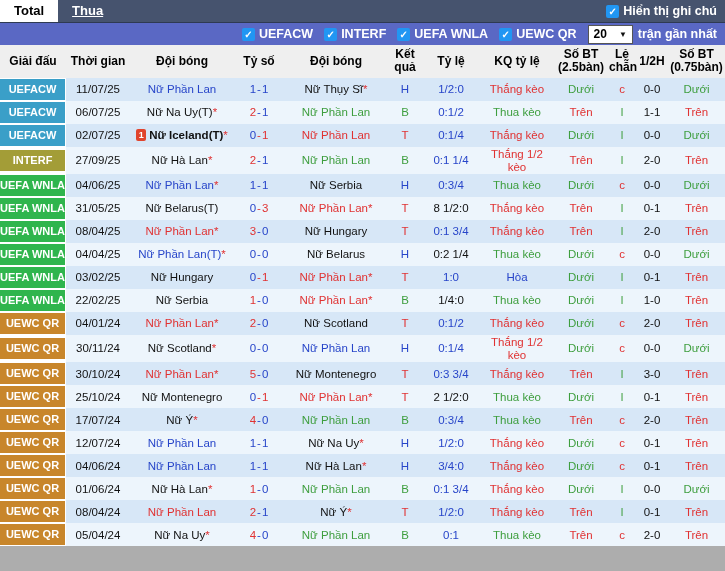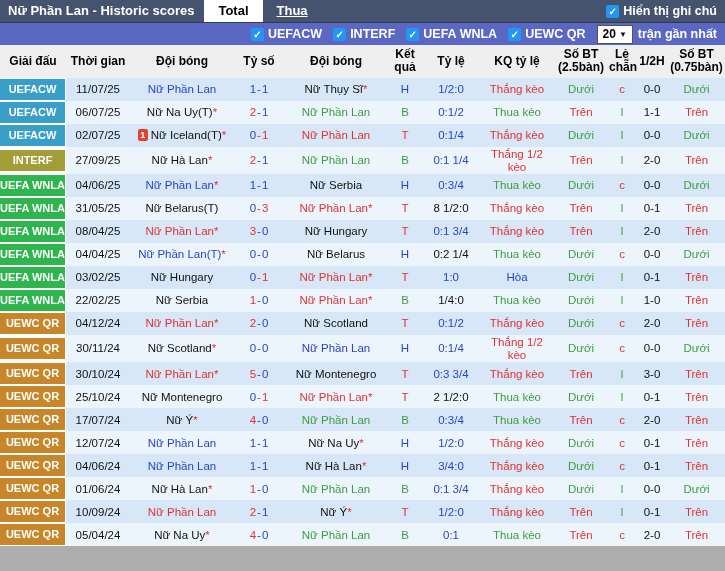--- a/index.html
+++ b/index.html
@@ -16,21 +16,21 @@
   .notes{margin-left:auto;display:flex;align-items:center;gap:4px;padding-right:8px;font-size:12.5px;cursor:pointer;}
 
   .cbx{display:inline-block;width:13px;height:13px;background:#2196f3;color:#fff;font-size:10px;
        line-height:13px;text-align:center;border-radius:2px;flex:0 0 auto;}
 
   
   .filterbar{height:22px;background:#5a68c4;display:flex;align-items:center;justify-content:flex-end;
              gap:5px;color:#fff;font-weight:bold;font-size:12.5px;padding-right:8px;}
   .fitem{display:flex;align-items:center;gap:4px;margin-left:6px;cursor:pointer;}
   .select{background:#fff;color:#000;font-weight:bold;padding:0 5px;height:17px;line-height:17px;
-          font-size:12px;border:1px solid #555;display:flex;align-items:center;gap:3px;cursor:pointer;margin-left:6px;}
+          font-size:12px;border:1px solid #555;display:flex;align-items:center;gap:12px;cursor:pointer;margin-left:6px;}
   .caret{font-size:8px;color:#111;}
 
   
   table{width:725px;border-collapse:collapse;table-layout:fixed;background:#fff;}
   thead th{background:#efefef;color:#000;font-size:12px;font-weight:bold;padding:3px 1px;
            line-height:1.12;text-align:center;vertical-align:middle;}
   tbody tr{height:23px;}
   tbody td{font-size:11.5px;text-align:center;vertical-align:middle;padding:1px 1px;line-height:1.1;color:#111;}
   tr.odd{background:#d7e7f7;}
   tr.even{background:#edf5fc;}
@@ -44,21 +44,20 @@
   .redcard{display:inline-block;background:#e0442d;color:#fff;font-size:9px;font-weight:bold;
            width:10px;height:12px;line-height:12px;border-radius:2px;margin-right:3px;vertical-align:1px;}
   .dash{padding:0 1px;}
 </style>
 </head>
 <body>
 
 <div class="app">
 
   <div class="topbar">
-    <span class="title">Nữ Phần Lan - Historic scores</span>
     <span class="tab active">Total</span>
     <span class="tab link">Thua</span>
     <span class="notes">
       <span class="cbx">✓</span>
       <span>Hiển thị ghi chú</span>
     </span>
   </div>
 
   <div class="filterbar">
 
@@ -147,21 +146,21 @@
           <td style="color: rgb(224, 50, 50);">Trên</td>
           <td style="color: rgb(62, 158, 62);">l</td>
           <td>1-1</td>
           <td style="color: rgb(224, 50, 50);">Trên</td>
         </tr>
         <tr class="odd">
           <td class="c-league">
             <div class="badge" style="background: rgb(58, 159, 200);">UEFACW</div>
           </td>
           <td>02/07/25</td>
-          <td><span class="redcard">1</span><span class="tname" style="color: rgb(17, 17, 17);">Nữ Iceland(T)</span><span class="star">*</span></td>
+          <td><span class="redcard">1</span><span class="tname" style="color: rgb(17, 17, 17); font-weight: bold;">Nữ Iceland(T)</span><span class="star">*</span></td>
           <td><span style="color: rgb(39, 69, 201);">0</span><span class="dash" style="color: rgb(224, 50, 50);">-</span><span style="color: rgb(224, 50, 50);">1</span></td>
           <td><span class="tname" style="color: rgb(224, 50, 50);">Nữ Phần Lan</span></td>
           <td style="color: rgb(224, 50, 50);">T</td>
           <td style="color: rgb(39, 69, 201);">0:1/4</td>
           <td style="color: rgb(224, 50, 50);">Thắng kèo</td>
           <td style="color: rgb(62, 158, 62);">Dưới</td>
           <td style="color: rgb(62, 158, 62);">l</td>
           <td>0-0</td>
           <td style="color: rgb(62, 158, 62);">Dưới</td>
         </tr>
@@ -274,21 +273,21 @@
           <td style="color: rgb(62, 158, 62);">Thua kèo</td>
           <td style="color: rgb(62, 158, 62);">Dưới</td>
           <td style="color: rgb(62, 158, 62);">l</td>
           <td>1-0</td>
           <td style="color: rgb(224, 50, 50);">Trên</td>
         </tr>
         <tr class="odd">
           <td class="c-league">
             <div class="badge" style="background: rgb(200, 134, 43);">UEWC QR</div>
           </td>
-          <td>04/12/24</td>
+          <td>04/01/24</td>
           <td><span class="tname" style="color: rgb(224, 50, 50);">Nữ Phần Lan</span><span class="star">*</span></td>
           <td><span style="color: rgb(224, 50, 50);">2</span><span class="dash" style="color: rgb(39, 69, 201);">-</span><span style="color: rgb(39, 69, 201);">0</span></td>
           <td><span class="tname" style="color: rgb(17, 17, 17);">Nữ Scotland</span></td>
           <td style="color: rgb(224, 50, 50);">T</td>
           <td style="color: rgb(39, 69, 201);">0:1/2</td>
           <td style="color: rgb(224, 50, 50);">Thắng kèo</td>
           <td style="color: rgb(62, 158, 62);">Dưới</td>
           <td style="color: rgb(224, 50, 50);">c</td>
           <td>2-0</td>
           <td style="color: rgb(224, 50, 50);">Trên</td>
@@ -402,21 +401,21 @@
           <td style="color: rgb(224, 50, 50);">Thắng kèo</td>
           <td style="color: rgb(62, 158, 62);">Dưới</td>
           <td style="color: rgb(62, 158, 62);">l</td>
           <td>0-0</td>
           <td style="color: rgb(62, 158, 62);">Dưới</td>
         </tr>
         <tr class="odd">
           <td class="c-league">
             <div class="badge" style="background: rgb(200, 134, 43);">UEWC QR</div>
           </td>
-          <td>10/09/24</td>
+          <td>08/04/24</td>
           <td><span class="tname" style="color: rgb(224, 50, 50);">Nữ Phần Lan</span></td>
           <td><span style="color: rgb(224, 50, 50);">2</span><span class="dash" style="color: rgb(39, 69, 201);">-</span><span style="color: rgb(39, 69, 201);">1</span></td>
           <td><span class="tname" style="color: rgb(17, 17, 17);">Nữ Ý</span><span class="star">*</span></td>
           <td style="color: rgb(224, 50, 50);">T</td>
           <td style="color: rgb(39, 69, 201);">1/2:0</td>
           <td style="color: rgb(224, 50, 50);">Thắng kèo</td>
           <td style="color: rgb(224, 50, 50);">Trên</td>
           <td style="color: rgb(62, 158, 62);">l</td>
           <td>0-1</td>
           <td style="color: rgb(224, 50, 50);">Trên</td>

